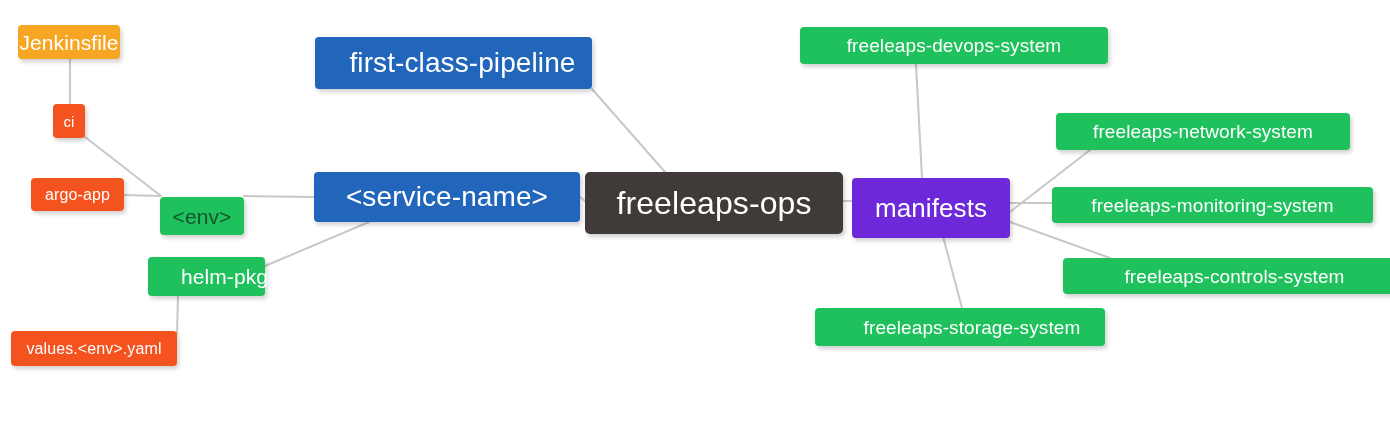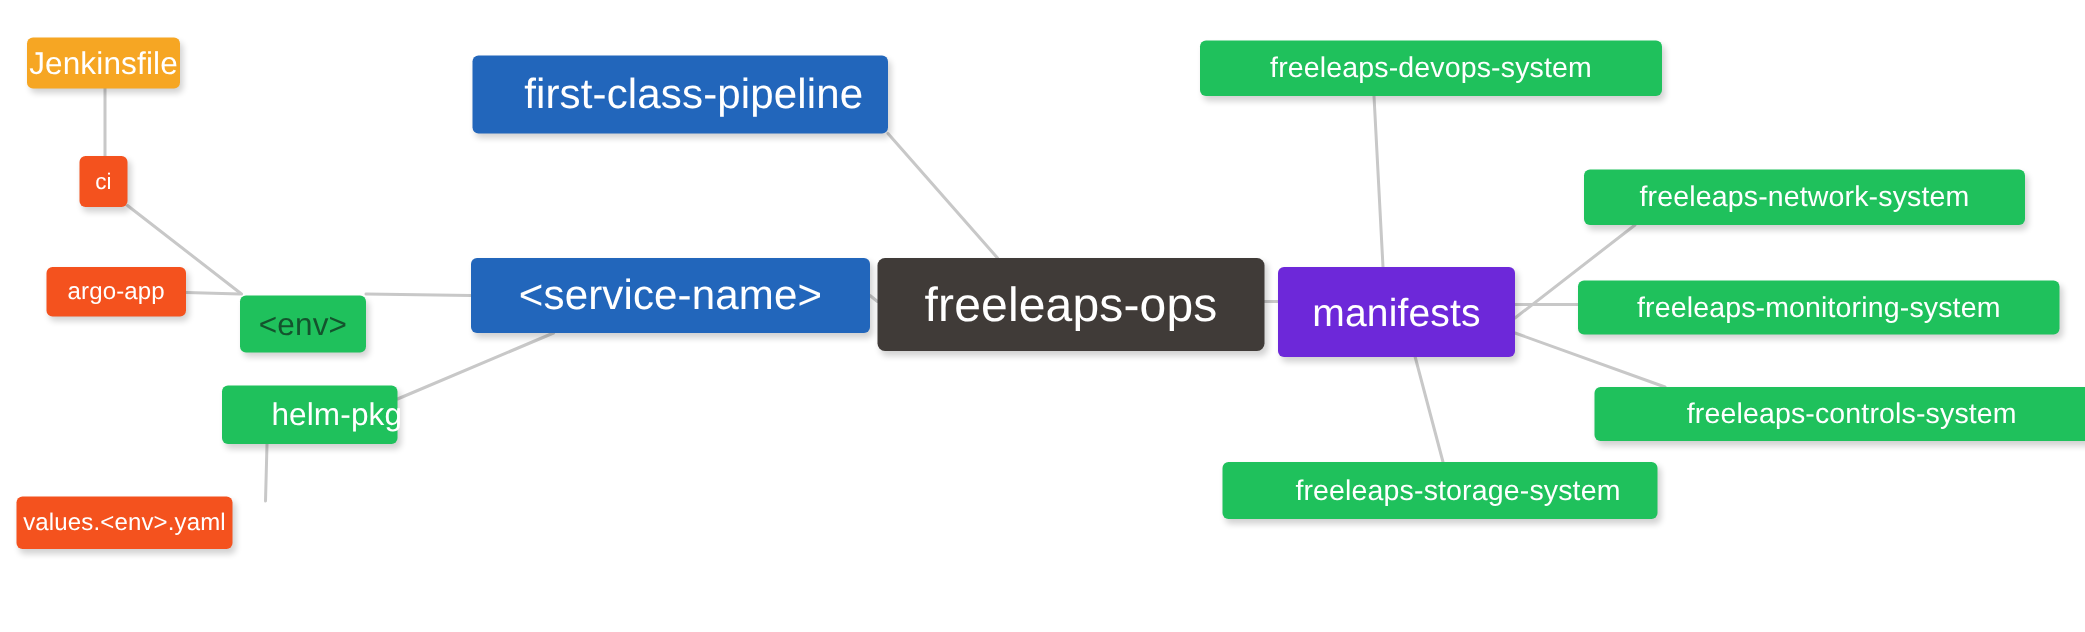--- a/index.html
+++ b/index.html
@@ -75,21 +75,21 @@
       </div>
       <div class="mm-node" style="left: 53px; top: 104px; width: 32px; height: 34px; font-size: 15px; background: rgb(244, 82, 30); color: rgb(255, 255, 255);">
         <span>ci</span>
       </div>
       <div class="mm-node" style="left: 31px; top: 178px; width: 93px; height: 33px; font-size: 16px; background: rgb(244, 82, 30); color: rgb(255, 255, 255);">
         <span>argo-app</span>
       </div>
       <div class="mm-node" style="left: 160px; top: 177px; width: 84px; height: 38px; font-size: 21px; background: rgb(31, 193, 92); color: #14532d; margin-top: 20px;">
         <span>&lt;env&gt;</span>
       </div>
-      <div class="mm-node" style="left: 11px; top: 331px; width: 144px; height: 35px; font-size: 16px; background: rgb(244, 82, 30); color: rgb(255, 255, 255);">
+      <div class="mm-node" style="left: 11px; top: 331px; width: 166px; height: 35px; font-size: 16px; background: rgb(244, 82, 30); color: rgb(255, 255, 255);">
         <span>values.&lt;env&gt;.yaml</span>
       </div>
       <div class="mm-node" style="left: 148px; top: 257px; width: 117px; height: 39px; font-size: 21px; background: rgb(31, 193, 92); color: rgb(255, 255, 255); padding-left: 46px;">
         <span>helm-pkg</span>
       </div>
       <div class="mm-node" style="left: 314px; top: 172px; width: 266px; height: 50px; font-size: 28px; background: rgb(34, 102, 187); color: rgb(255, 255, 255);">
         <span>&lt;service-name&gt;</span>
       </div>
       <div class="mm-node" style="left: 315px; top: 37px; width: 277px; height: 52px; font-size: 28px; background: rgb(34, 102, 187); color: rgb(255, 255, 255); padding-left: 28px;">
         <span>first-class-pipeline</span>

